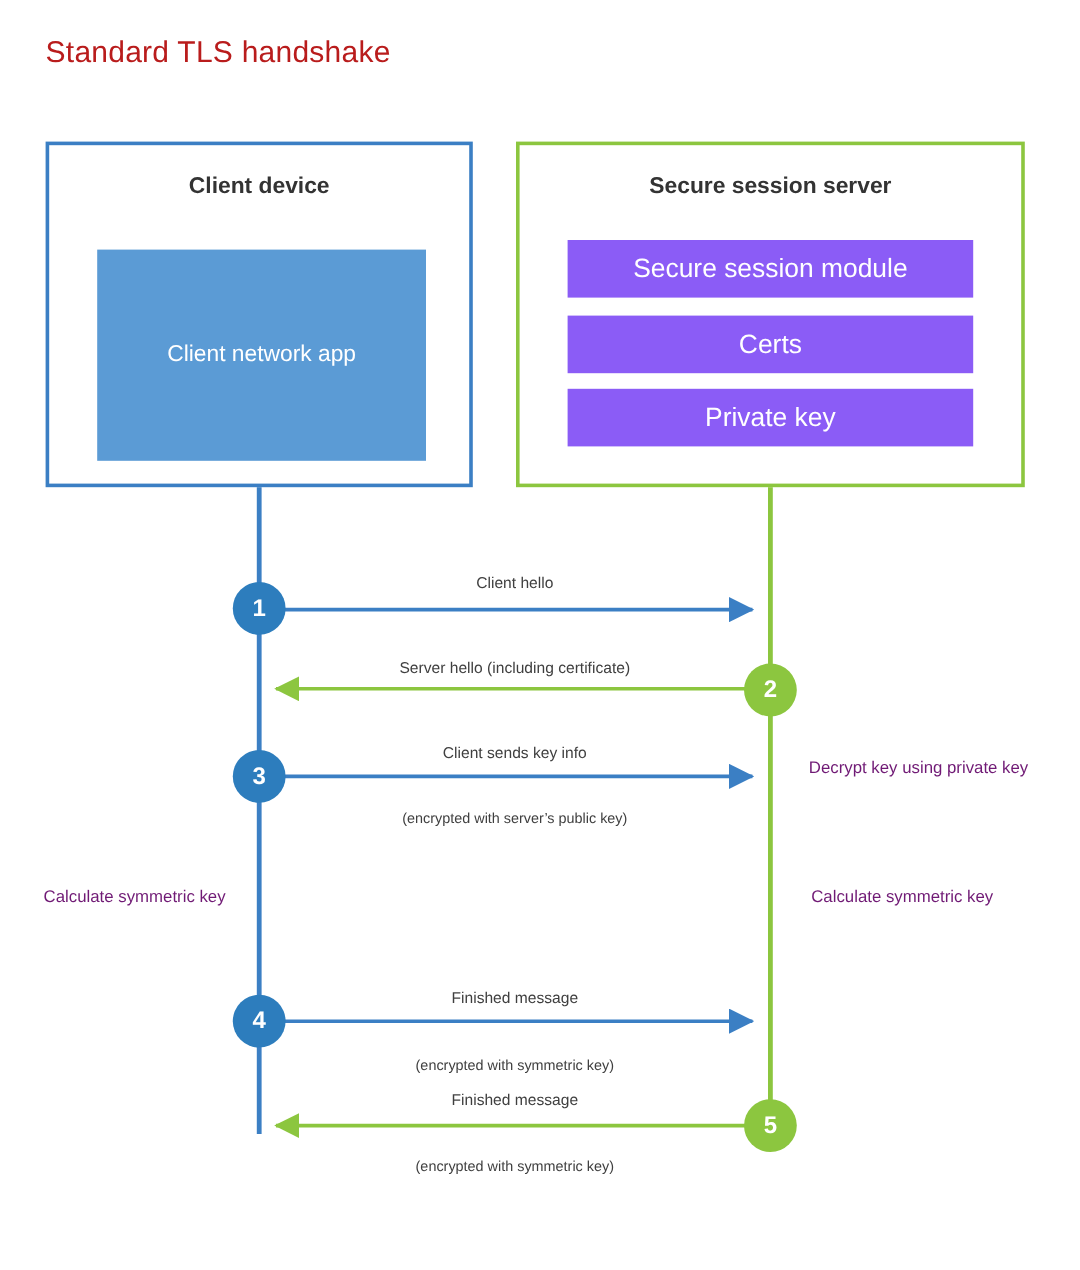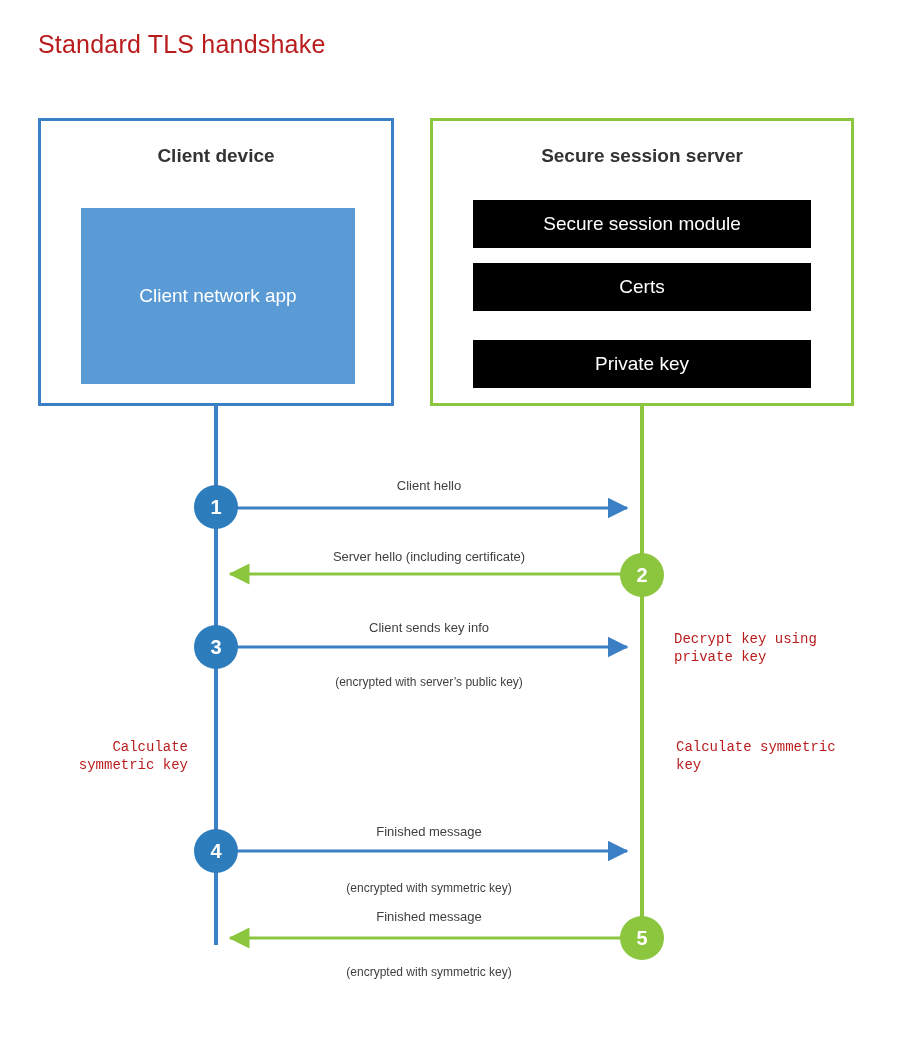--- a/index.html
+++ b/index.html
@@ -77,31 +77,31 @@
     justify-content: center;
     text-align: center;
     line-height: 1.35;
     padding: 0 10px;
   }
   .server-block {
     position: absolute;
     left: 40px;
     width: 338px;
     height: 48px;
-    background: #000000;
+    background: #8b5cf6;
     color: #ffffff;
-    font-size: 19px;
+    font-size: 22px;
     display: flex;
     align-items: center;
     justify-content: center;
     text-align: center;
   }
   #server-block-0 { top: 79px; }
   #server-block-1 { top: 142px; }
-  #server-block-2 { top: 219px; }
+  #server-block-2 { top: 203px; }
 
   
   .lifeline {
     position: absolute;
     width: 4px;
   }
   #client-lifeline {
     left: 214px;
     top: 406px;
     height: 539px;
@@ -157,23 +157,22 @@
   #msg3-secondary { left: 219px; top: 655px;  width: 420px; }
   #msg4-primary   { left: 219px; top: 824px;  width: 420px; }
   #msg4-secondary { left: 219px; top: 861px;  width: 420px; }
   #msg5-primary   { left: 219px; top: 909px;  width: 420px; }
   #msg5-secondary { left: 219px; top: 945px;  width: 420px; }
 
   
   .annotation {
     position: absolute;
     font-size: 14px;
-    color: #b91c1c;
+    color: #701a75;
     line-height: 1.3;
-    font-family: Liberation Mono, monospace;
   }
   #annot-decrypt {
     left: 674px;
     top: 630px;
     width: 190px;
     text-align: left;
   }
   #annot-client-calc {
     left: 30px;
     top: 738px;

